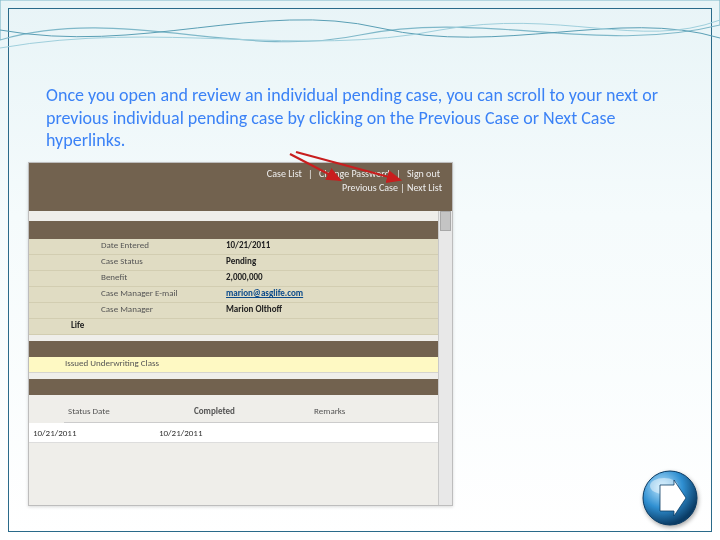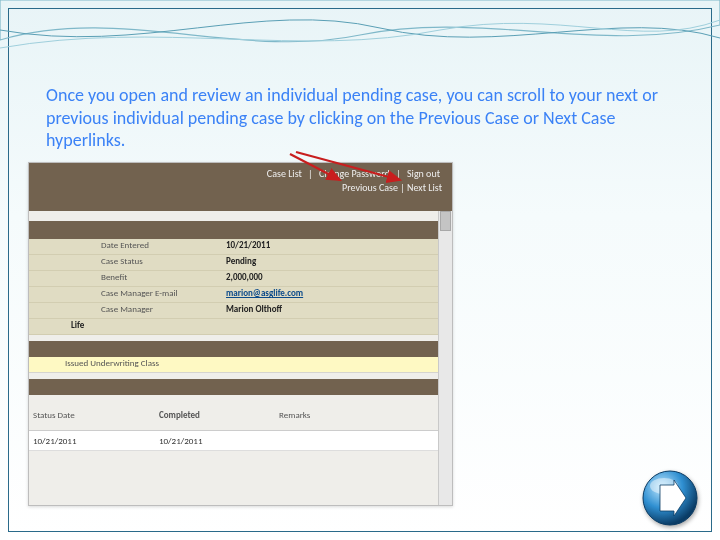--- a/index.html
+++ b/index.html
@@ -90,24 +90,25 @@
   }
   .fieldrow .val a { color: #0a4a8a; text-decoration: underline; }
   .ss-bar2 { height: 16px; background: #72624f; margin-top: 6px; }
   .uw-row {
     display: flex; height: 16px; align-items: flex-start;
     background: #fef9c3; border-bottom: 1px solid #d5d4cf;
   }
   .uw-row .lbl { width: 190px; padding-left: 36px; font-size: 9px; color: #555; }
   .ss-bar3 { height: 16px; background: #72624f; margin-top: 6px; }
   .status-hdr {
-    display: flex; height: 36px; align-items: center;
+    display: flex; height: 28px; align-items: center;
     background: #efeeea; border-bottom: 1px solid #ccc;
     font-size: 9px; color: #555;
     padding-top: 4px;
+    margin-left: 35px;
   }
   .status-hdr div:nth-child(1){ width: 130px; padding-left: 4px; }
   .status-hdr div:nth-child(2){ width: 120px; font-weight: bold; }
   .status-hdr div:nth-child(3){ width: 100px; }
   .status-data {
     display: flex; height: 20px; align-items: center;
     background: #fff; font-size: 9px; color: #333;
     border-bottom: 1px solid #ddd;
   }
   .status-data div:nth-child(1){ width: 130px; padding-left: 4px; }

